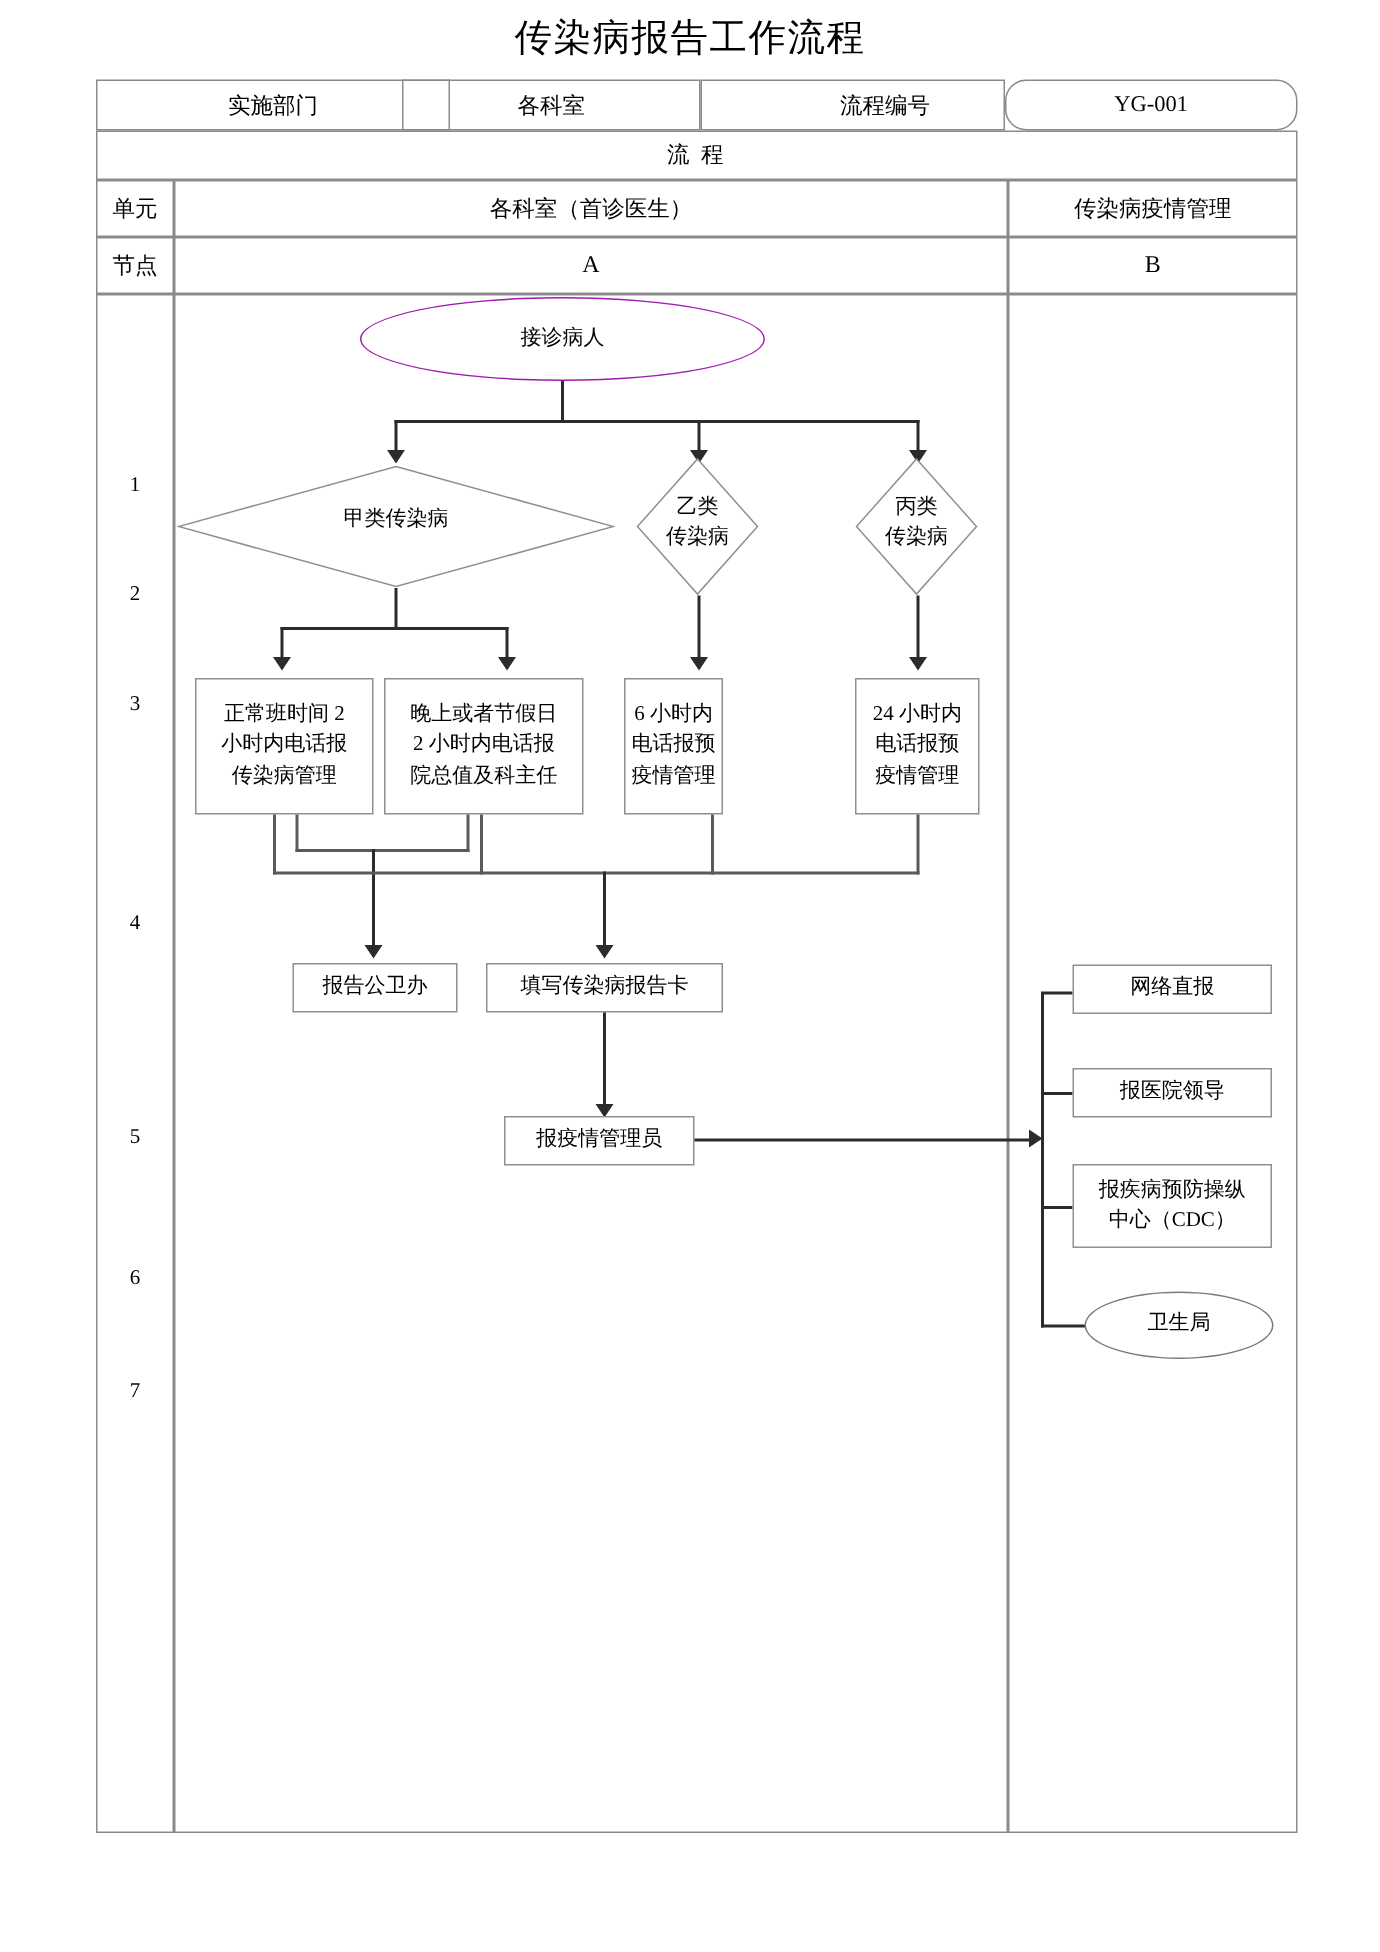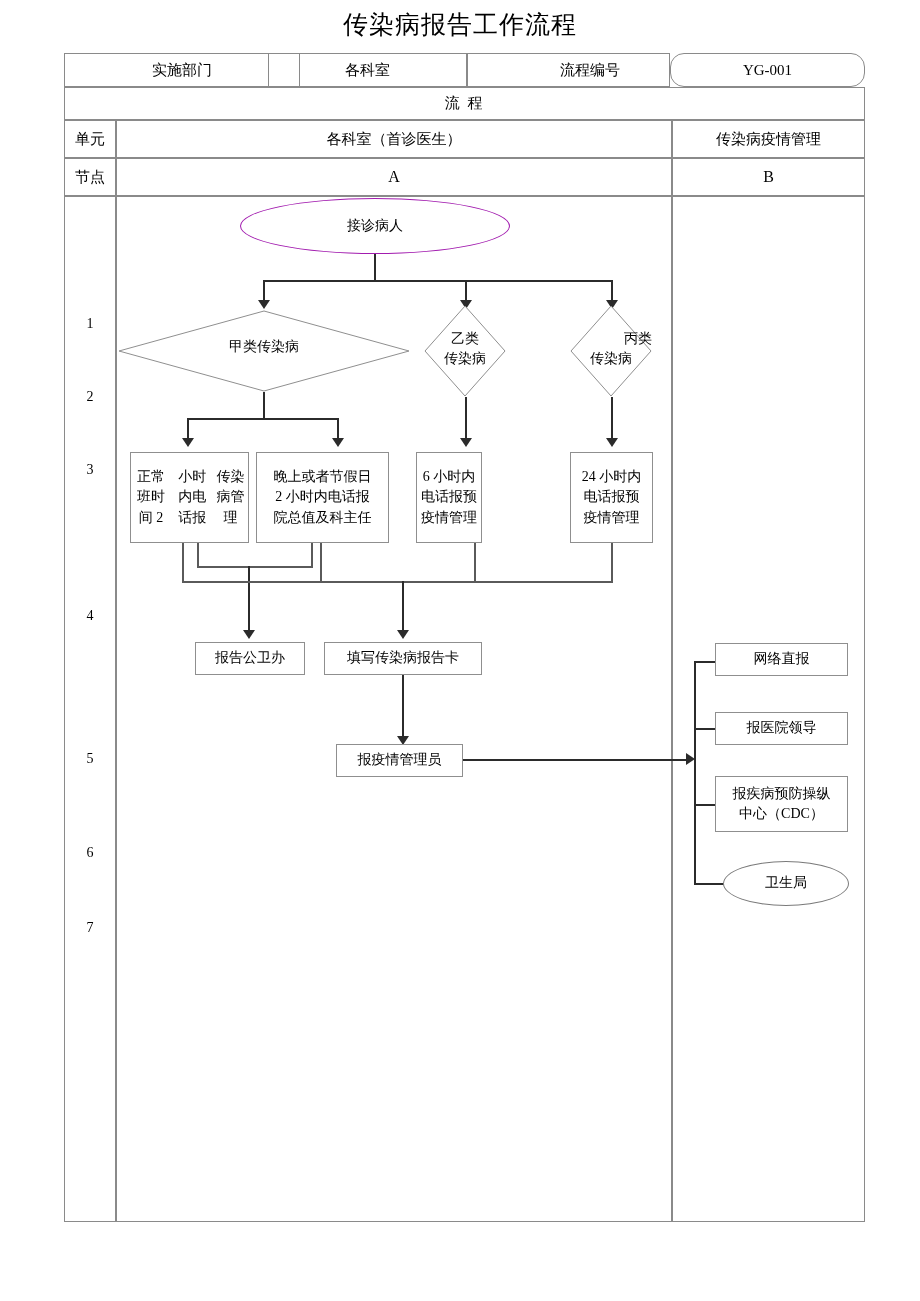--- a/index.html
+++ b/index.html
@@ -98,37 +98,37 @@
     <polygon points="41,1 81,46 41,91 1,46" fill="#fff" stroke="#8f8f8f" stroke-width="1"></polygon>
   </svg>
   <div class="dia-txt" style="left:0;top:24px;">乙类</div>
   <div class="dia-txt" style="left:0;top:44px;">传染病</div>
 </div>
 
 <div class="dia-wrap" style="left:570px;top:305px;width:82px;height:92px;">
   <svg width="82" height="92" viewBox="0 0 82 92">
     <polygon points="41,1 81,46 41,91 1,46" fill="#fff" stroke="#8f8f8f" stroke-width="1"></polygon>
   </svg>
-  <div class="dia-txt" style="left:0;top:24px;text-align:right;">丙类</div>
+  <div class="dia-txt" style="left:0;top:24px;">丙类</div>
   <div class="dia-txt" style="left:0;top:44px;">传染病</div>
 </div>
 
 <div class="vline" style="left:263px;top:392px;height:28px;"></div>
 <div class="hline" style="left:187px;top:418px;width:152px;"></div>
 <div class="vline" style="left:187px;top:418px;height:24px;"></div>
 <div class="arw" style="left:182px;top:438px;"></div>
 <div class="vline" style="left:337px;top:418px;height:24px;"></div>
 <div class="arw" style="left:332px;top:438px;"></div>
 
 <div class="vline" style="left:465px;top:397px;height:45px;"></div>
 <div class="arw" style="left:460px;top:438px;"></div>
 <div class="vline" style="left:611px;top:397px;height:45px;"></div>
 <div class="arw" style="left:606px;top:438px;"></div>
 
-<div class="node rect" style="left:130px;top:452px;width:119px;height:91px;flex-direction:row;">
+<div class="node rect" style="left:130px;top:452px;width:119px;height:91px;flex-direction:column;">
   <div>正常班时间 2</div>
   <div>小时内电话报</div>
   <div>传染病管理</div>
 </div>
 
 <div class="node rect" style="left:256px;top:452px;width:133px;height:91px;flex-direction:column;">
   <div>晚上或者节假日</div>
   <div>2 小时内电话报</div>
   <div>院总值及科主任</div>
 </div>

